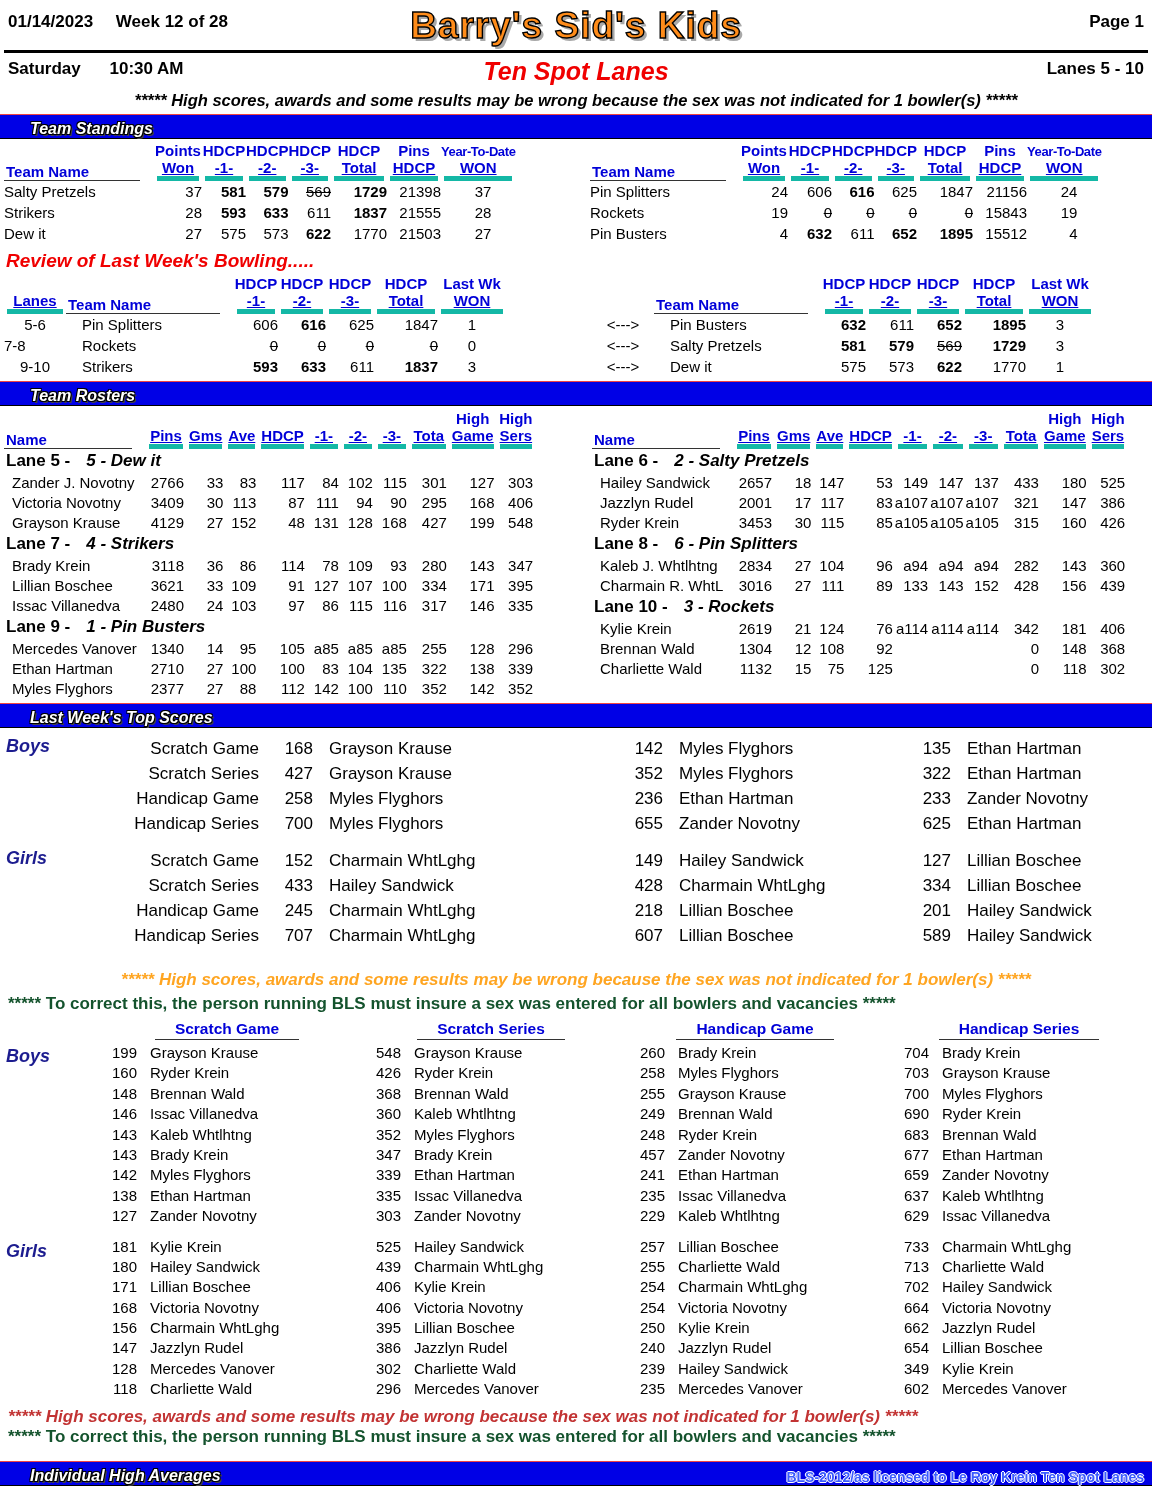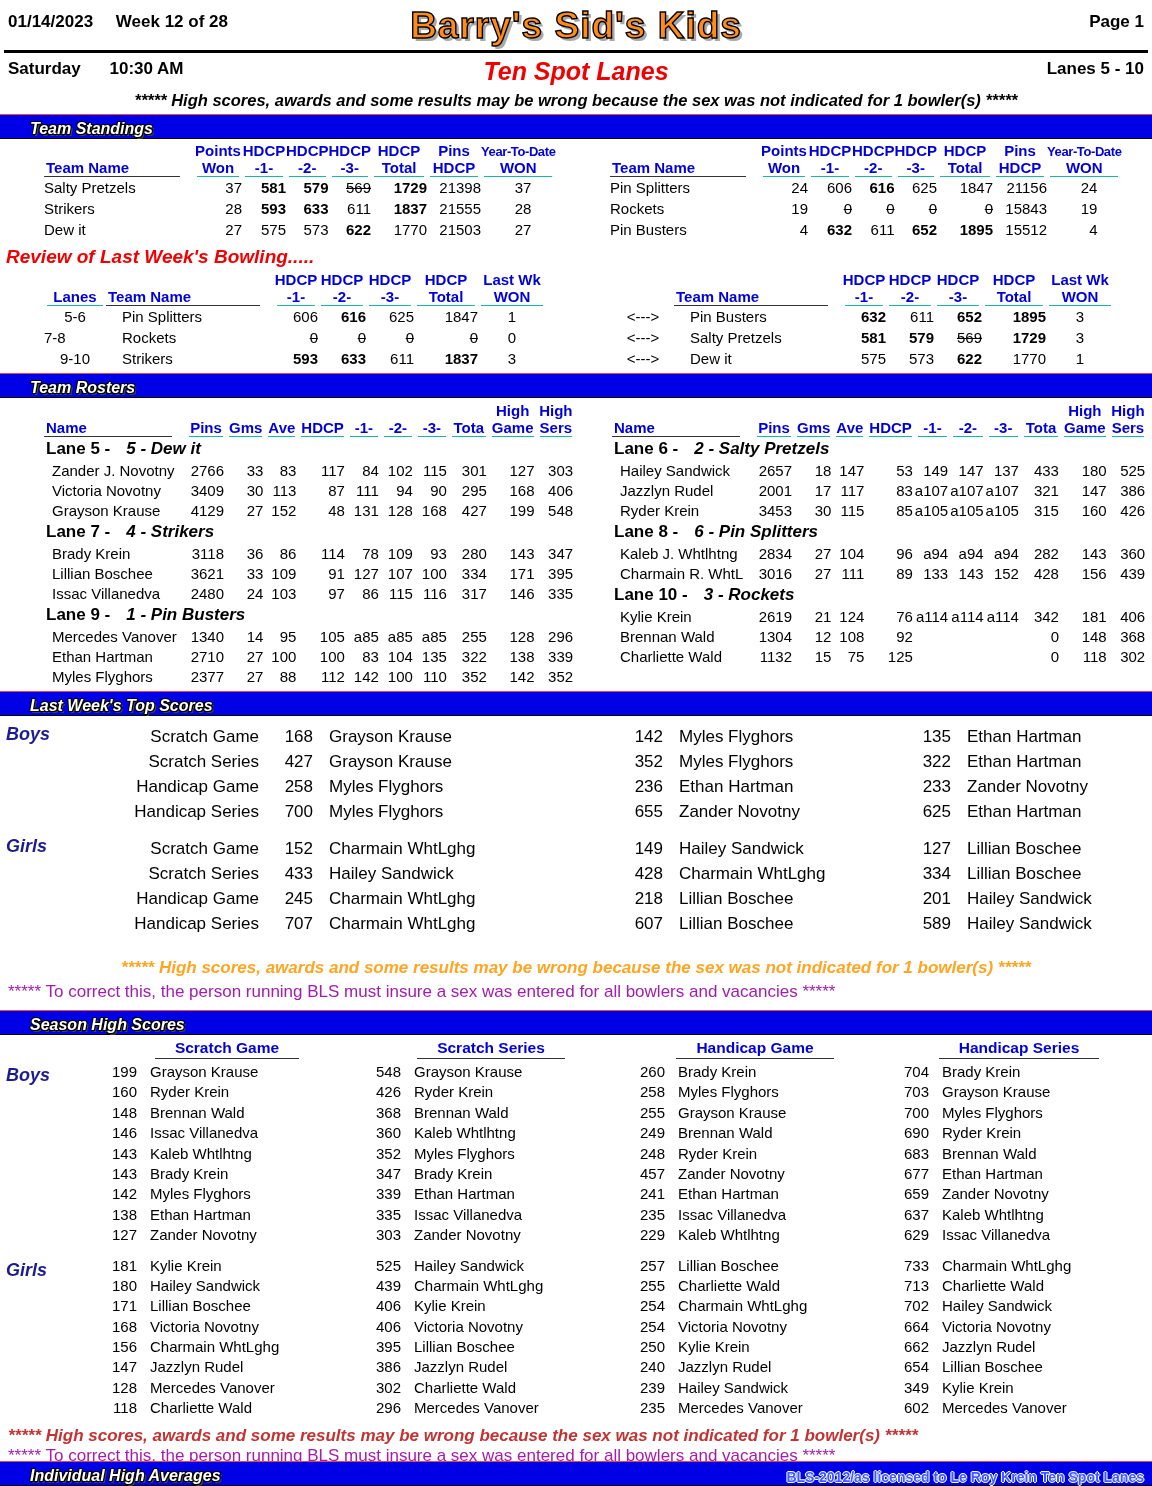--- a/index.html
+++ b/index.html
@@ -19,26 +19,26 @@
   .center-name{flex:1;text-align:center;color:#F00000;font-size:25px;font-weight:bold;font-style:italic;margin-top:-2px;}
   .hdr2-right{font-weight:bold;font-size:17px;width:320px;text-align:right;}
   .warn-top{text-align:center;font-style:italic;font-weight:bold;font-size:16.5px;margin-top:5px;}
   
   .bar{background:#0000E6;height:23px;display:flex;align-items:flex-end;padding-left:30px;border-top:1px solid #ef4444;border-bottom:1px solid #000;}
   .bar-title{color:#fff;font-weight:bold;font-style:italic;font-size:16px;
      text-shadow:-1px -1px 0 #000,1px -1px 0 #000,-1px 1px 0 #000,1px 1px 0 #000,2px 2px 0 #444;}
   .license{margin-left:auto;margin-right:8px;font-weight:bold;font-size:14px;color:#3B5BFF;font-style:normal;
      text-shadow:-1px 0 0 #fff,1px 0 0 #fff,0 -1px 0 #fff,0 1px 0 #fff;}
   
-  .two-col{display:flex;padding-left:40px;}
+  .two-col{display:flex;}
   .half{width:576px;}
   table.rpt{border-collapse:collapse;table-layout:fixed;margin-left:4px;}
   table.rpt th,table.rpt td{padding:0;overflow:hidden;white-space:nowrap;font-size:15px;}
   table.rpt thead th{color:#0000D8;font-weight:bold;height:18px;vertical-align:bottom;}
-  .hu{border-bottom:1px solid #14b8a6;margin:0 3px;text-align:center;}
+  .hu{border-bottom:5px solid #14b8a6;margin:0 3px;text-align:center;text-decoration:underline;}
   .hl{border-bottom:1px solid #333;margin-right:14px;text-align:left;padding-left:2px;}
   .noline{text-align:center;}
   .ytd-h{font-size:13px;letter-spacing:-0.4px;}
   td.num{text-align:right;padding-right:6px;}
   td.tn{text-align:left;padding-left:4px;}
   tr.drow{height:21px;}
   .b{font-weight:bold;}
   .s{text-decoration:line-through;}
   .review-title{color:#F00000;font-weight:bold;font-style:italic;font-size:19px;margin:6px 0 2px 6px;}
   
@@ -52,21 +52,21 @@
   
   .ts-wrap{display:flex;margin-top:8px;}
   .grp-label{width:90px;padding-left:6px;font-weight:bold;font-style:italic;font-size:18px;color:#1C1C8F;}
   table.ts{border-collapse:collapse;table-layout:fixed;}
   table.ts td{padding:0;white-space:nowrap;overflow:hidden;height:25px;font-size:17px;}
   table.ts td.cat{text-align:right;}
   table.ts td.sc{text-align:right;}
   table.ts td.nm{padding-left:16px;}
   .ts-girls{margin-top:12px;}
   .warn-orange{color:#FFA521;font-weight:bold;font-style:italic;font-size:17px;text-align:center;margin-top:20px;line-height:24px;}
-  .warn-blue{color:#a21caf;font-weight:normal;font-size:17px;text-align:left;padding-left:8px;line-height:24px;}
+  .warn-blue{color:#14532d;font-weight:bold;font-size:17px;text-align:left;padding-left:8px;line-height:24px;}
   .warn-red{color:#C23333;font-weight:bold;font-style:italic;font-size:17px;text-align:left;padding-left:8px;margin-top:6px;line-height:20px;}
   .warn-blue.b2{line-height:20px;}
   
   .season{display:flex;margin-top:4px;}
   .season-labels{width:95px;position:relative;}
   .season-labels .lbl{position:absolute;left:6px;font-weight:bold;font-style:italic;font-size:18px;color:#1C1C8F;}
   .lbl-boys{top:26px;}
   .lbl-girls{top:221px;}
   .season-col{width:264px;}
   .season-hdr{text-align:center;font-weight:bold;font-size:15.5px;color:#0000D8;height:24px;}
@@ -996,23 +996,20 @@
             <td class="sc">589</td>
             <td class="nm">Hailey Sandwick</td>
           </tr>
         </tbody>
     </table>
   </div>
 
   <div class="warn-orange">***** High scores, awards and some results may be wrong because the sex was not indicated for 1 bowler(s) *****</div>
   <div class="warn-blue">***** To correct this, the person running BLS must insure a sex was entered for all bowlers and vacancies *****</div>
 
-  <div class="bar" style="margin-top:6px;">
-    <span class="bar-title">Season High Scores</span>
-  </div>
   <div class="season">
     <div class="season-labels">
       <div class="lbl lbl-boys">Boys</div>
       <div class="lbl lbl-girls">Girls</div>
     </div>
     <div class="season-col">
       <div class="season-hdr"><span>Scratch Game</span></div>
       <div>
           <div class="score-row">
             <span class="sc">199</span>

